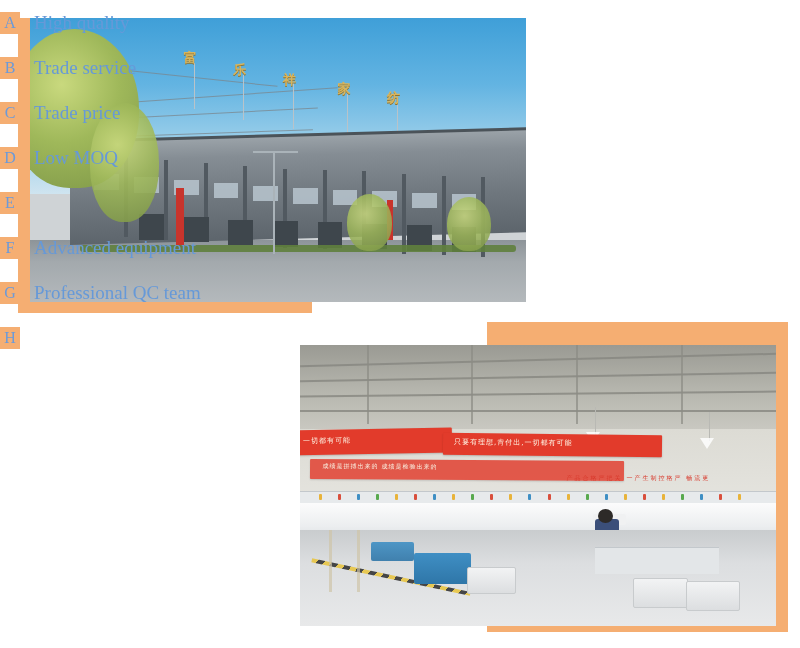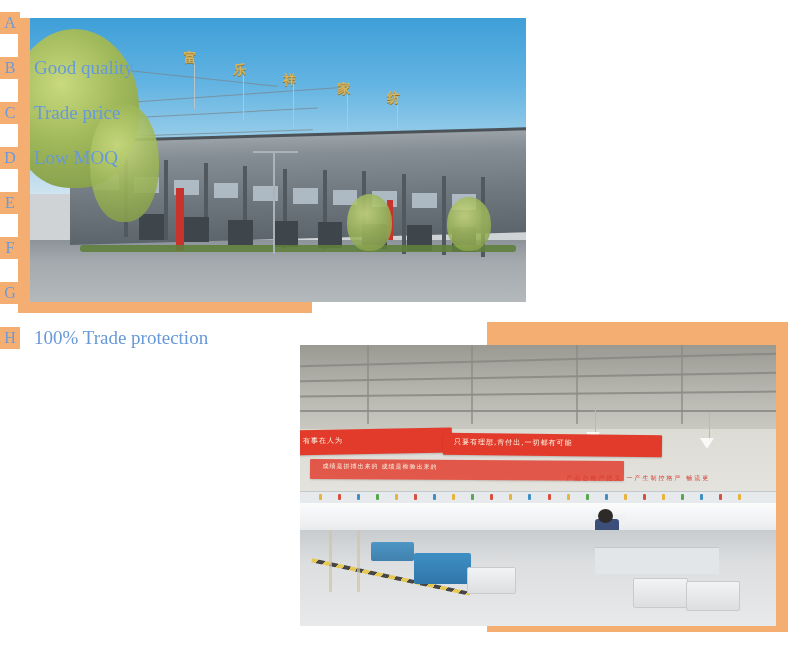--- a/index.html
+++ b/index.html
@@ -176,21 +176,21 @@
         <div class="beam-v" style="left:58%;top:0;height:28%;"></div>
         <div class="beam-v" style="left:80%;top:0;height:28%;"></div>
       </div>
 
       <div class="pendant-w" style="left:62%;top:22%;height:10%;"></div>
       <div class="pendant" style="left:60%;top:31%;"></div>
       <div class="pendant-w" style="left:86%;top:24%;height:10%;"></div>
       <div class="pendant" style="left:84%;top:33%;"></div>
 
       <div class="banner" style="left:-2%;top:30%;width:34%;height:9%;transform:rotate(-1deg);">
-        <div class="banner-txt" style="left:8%;top:22%;">有事在人为</div>
+        <div class="banner-txt" style="left:8%;top:22%;">一切都有可能</div>
       </div>
       <div class="banner" style="left:30%;top:31.5%;width:46%;height:8%;transform:rotate(.6deg);">
         <div class="banner-txt" style="left:5%;top:20%;">只要有理想,肯付出,一切都有可能</div>
       </div>
       <div class="banner" style="left:2%;top:41%;width:66%;height:7%;opacity:.82;transform:rotate(.4deg);">
         <div class="banner-txt" style="left:4%;top:14%;font-size:6px;">成绩是拼搏出来的 成绩是检验出来的</div>
       </div>
       <div class="wall-txt" style="left:56%;top:46%;">产品合格严把关 一产生制控格严 畅流更</div>
 
       <div class="machine" style="left:-2%;top:55%;width:104%;height:16%;"></div>
@@ -234,44 +234,46 @@
       <div class="crate white" style="left:81%;top:84%;width:11%;height:10%;"></div>
       <div class="machine" style="left:62%;top:72%;width:26%;height:9%;background:#e3e6e8;"></div>
       <div class="beam-v" style="left:6%;top:66%;height:22%;background:#cfc4a8;width:3px;"></div>
       <div class="beam-v" style="left:12%;top:66%;height:22%;background:#cfc4a8;width:3px;"></div>
     </div>
   </div>
 
   <div id="list-right" class="feat-list">
     <div class="feat-row">
       <span class="badge">A</span>
+      <span class="feat-label">High quality</span>
     </div>
     <div class="feat-row">
       <span class="badge">B</span>
-      <span class="feat-label">Good quality</span>
+      <span class="feat-label">Trade service</span>
     </div>
     <div class="feat-row">
       <span class="badge">C</span>
       <span class="feat-label">Trade price</span>
     </div>
     <div class="feat-row">
       <span class="badge">D</span>
       <span class="feat-label">Low MOQ</span>
     </div>
   </div>
 
   <div id="list-left" class="feat-list">
     <div class="feat-row">
       <span class="badge">E</span>
     </div>
     <div class="feat-row">
       <span class="badge">F</span>
+      <span class="feat-label">Advanced equipment</span>
     </div>
     <div class="feat-row">
       <span class="badge">G</span>
+      <span class="feat-label">Professional QC team</span>
     </div>
     <div class="feat-row">
       <span class="badge">H</span>
-      <span class="feat-label">100% Trade protection</span>
     </div>
   </div>
 
 </div>
 
 </body></html>

